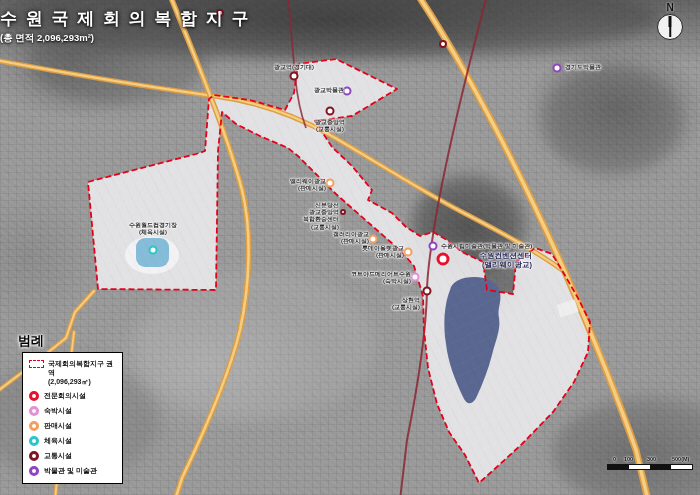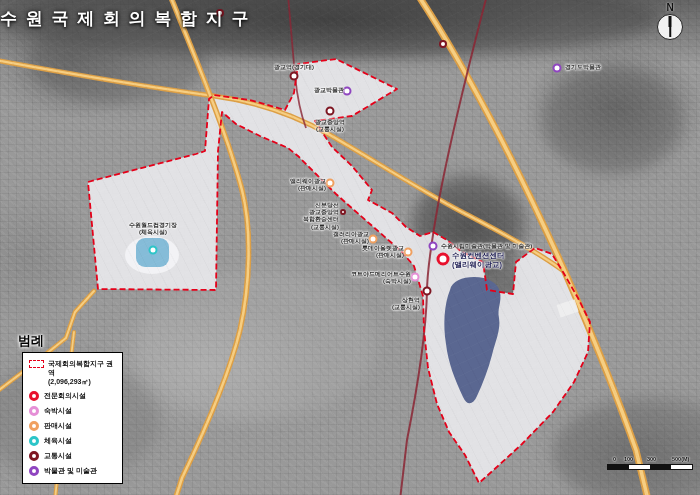--- a/index.html
+++ b/index.html
@@ -120,20 +120,21 @@
          C 455 380 448 362 446 344 C 443 325 444 305 450 290 Z" fill="#5a6791"></path>
     <rect x="558" y="302" width="19" height="13" fill="#efefef" opacity="0.9" transform="rotate(-18 567 308)"></rect>
 
     <use href="#districtPath" fill="none" stroke="#e50019" stroke-width="1.8" stroke-dasharray="6 3" stroke-linejoin="round"></use>
   </svg>
 
   <div class="grain"></div>
 
   <div class="title-wrap">
     <h1>수 원 국 제 회 의 복 합 지 구</h1>
+    <div class="sub">(총 면적 2,096,293m²)</div>
   </div>
 
   <div class="compass">
     <div class="n">N</div>
     <div class="dial">
       <div class="needle-top"></div>
       <div class="needle-bot"></div>
     </div>
   </div>
 
@@ -213,21 +214,21 @@
       <div class="marker" style="left: 415px; top: 277px; width: 9px; height: 9px; border-width: 2.5px; border-color: rgb(229, 143, 214);"></div>
       <div class="plabel" style="left: 339px; top: 271px; width: 72px; text-align: right;">
         <div>코트야드메리어트수원</div>
         <div>(숙박시설)</div>
       </div>
       <div class="marker" style="left: 433px; top: 246px; width: 9px; height: 9px; border-width: 2.5px; border-color: rgb(143, 69, 192);"></div>
       <div class="plabel" style="left: 441px; top: 243px; width: 112px; text-align: left;">
         <div>수원시립미술관(박물관 및 미술관)</div>
       </div>
       <div class="marker" style="left: 443px; top: 259px; width: 13px; height: 13px; border-width: 3.5px; border-color: rgb(232, 17, 45);"></div>
-      <div class="plabel big" style="left: 452px; top: 251px; width: 80px; text-align: left;">
+      <div class="plabel big" style="left: 452px; top: 251px; width: 80px; text-align: right;">
         <div>수원컨벤션센터</div>
         <div>(앨리웨이광교)</div>
       </div>
       <div class="marker" style="left: 427px; top: 291px; width: 9px; height: 9px; border-width: 2.5px; border-color: rgb(126, 22, 34);"></div>
       <div class="plabel" style="left: 368px; top: 297px; width: 52px; text-align: right;">
         <div>상현역</div>
         <div>(교통시설)</div>
       </div>
       <div class="marker" style="left: 153px; top: 250px; width: 9px; height: 9px; border-width: 2.5px; border-color: rgb(44, 197, 200);"></div>
       <div class="plabel" style="left: 108px; top: 222px; width: 90px; text-align: center;">

